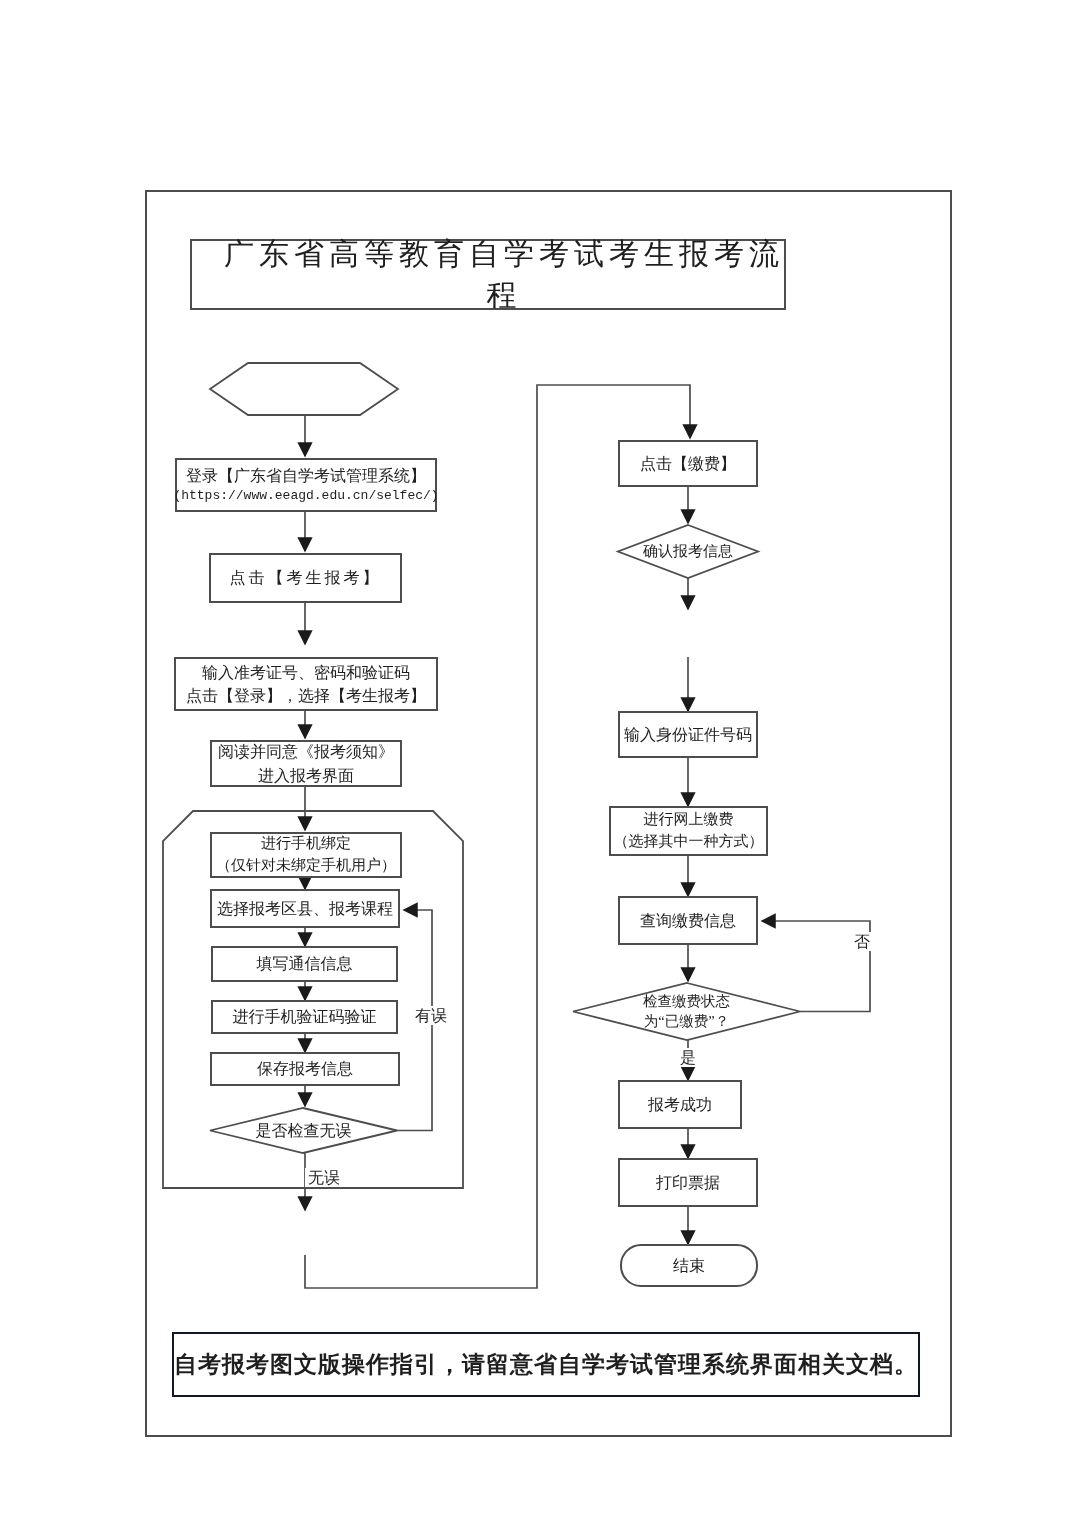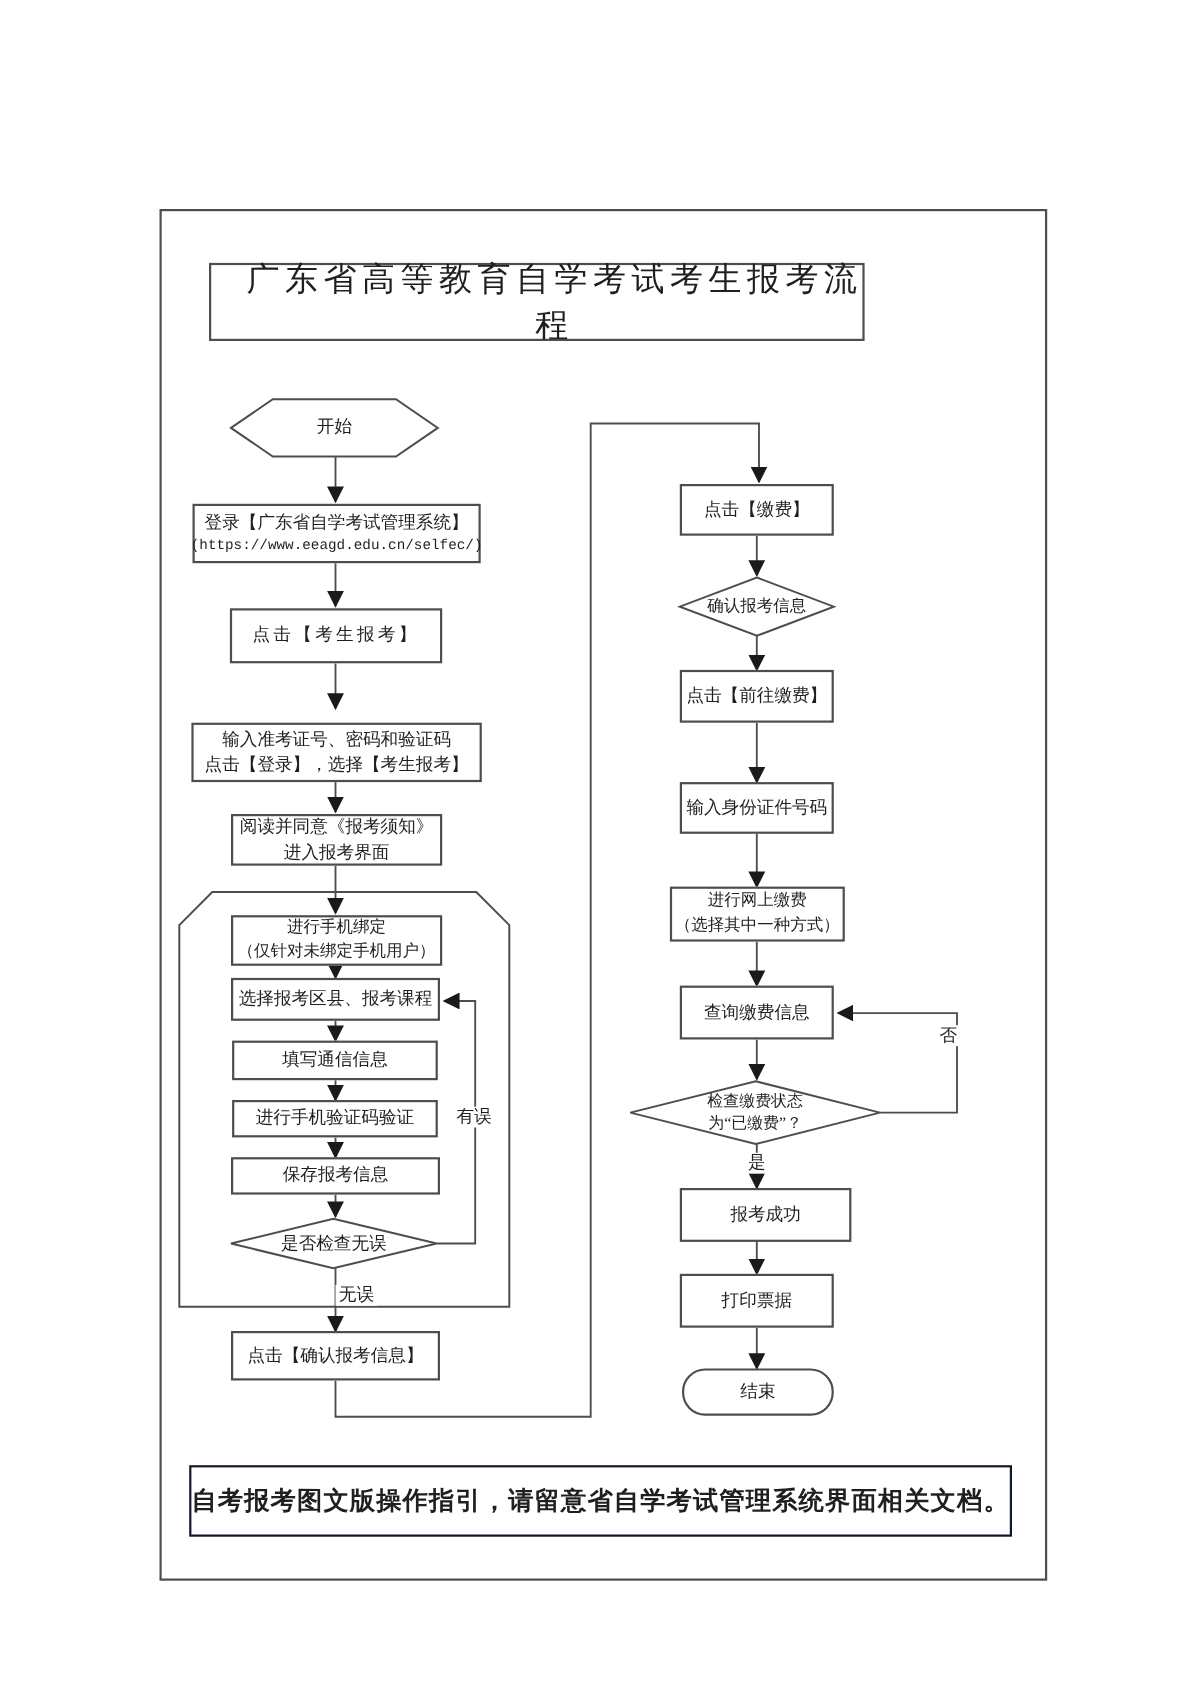--- a/index.html
+++ b/index.html
@@ -88,21 +88,20 @@
 
     <polyline points="800,1011.5 870,1011.5 870,921 762,921" fill="none" stroke="#4d4d4d" stroke-width="1.7" marker-end="url(#arrow)"></polyline>
   </svg>
 
   <div class="frame" style="left:145px;top:190px;width:803px;height:1243px;"></div>
 
   <div class="title-box" style="left:190px;top:239px;width:596px;height:71px;">
     <span>广东省高等教育自学考试考生报考流程</span>
   </div>
 
-  <div class="shape-text" style="left:210px;top:363px;width:188px;height:52px;">开始</div>
 
   <div class="box" style="left:209px;top:553px;width:193px;height:50px;letter-spacing:3px;">
     <span>点击【考生报考】</span>
   </div>
 
   <div class="box" style="left:175px;top:458px;width:262px;height:54px;">
     <span>登录【广东省自学考试管理系统】</span>
     <span class="mono">(https://www.eeagd.edu.cn/selfec/)</span>
   </div>
 
@@ -132,56 +131,50 @@
   <div class="box" style="left:211px;top:1000px;width:187px;height:34px;">
     <span>进行手机验证码验证</span>
   </div>
 
   <div class="box" style="left:210px;top:1052px;width:190px;height:34px;">
     <span>保存报考信息</span>
   </div>
 
   <div class="shape-text" style="left:210px;top:1108px;width:187px;height:45px;">是否检查无误</div>
 
-  <div class="box" style="left:210px;top:1210px;width:190px;height:45px;">
-    <span>点击【确认报考信息】</span>
-  </div>
 
   <div class="lbl" style="left:412px;top:1006px;">有误</div>
   <div class="lbl" style="left:281px;top:1168px;margin-left:24px;">无误</div>
 
   <div class="box" style="left:618px;top:440px;width:140px;height:47px;">
     <span>点击【缴费】</span>
   </div>
 
   <div class="shape-text" style="left:618px;top:525px;width:140px;height:53px;font-size:15px;">确认报考信息</div>
 
-  <div class="box" style="left:618px;top:609px;width:140px;height:48px;">
-    <span>点击【前往缴费】</span>
-  </div>
 
   <div class="box" style="left:618px;top:711px;width:140px;height:47px;">
     <span>输入身份证件号码</span>
   </div>
 
   <div class="box" style="left:609px;top:806px;width:159px;height:50px;font-size:15px;">
     <span>进行网上缴费</span>
     <span>（选择其中一种方式）</span>
   </div>
 
   <div class="box" style="left:618px;top:896px;width:140px;height:49px;">
     <span>查询缴费信息</span>
   </div>
 
   <div class="shape-text" style="left:573px;top:983px;width:227px;height:57px;font-size:14.5px;">
     <span>检查缴费状态</span>
     <span>为“已缴费”？</span>
   </div>
 
-  <div class="box" style="left:618px;top:1080px;width:156px;height:49px;">
+  <div class="box" style="left:618px;top:1080px;width:124px;height:49px;">
     <span>报考成功</span>
   </div>
 
   <div class="box" style="left:618px;top:1158px;width:140px;height:49px;">
     <span>打印票据</span>
   </div>
 
   <div class="box stadium" style="left:620px;top:1244px;width:138px;height:43px;">
     <span>结束</span>
   </div>

